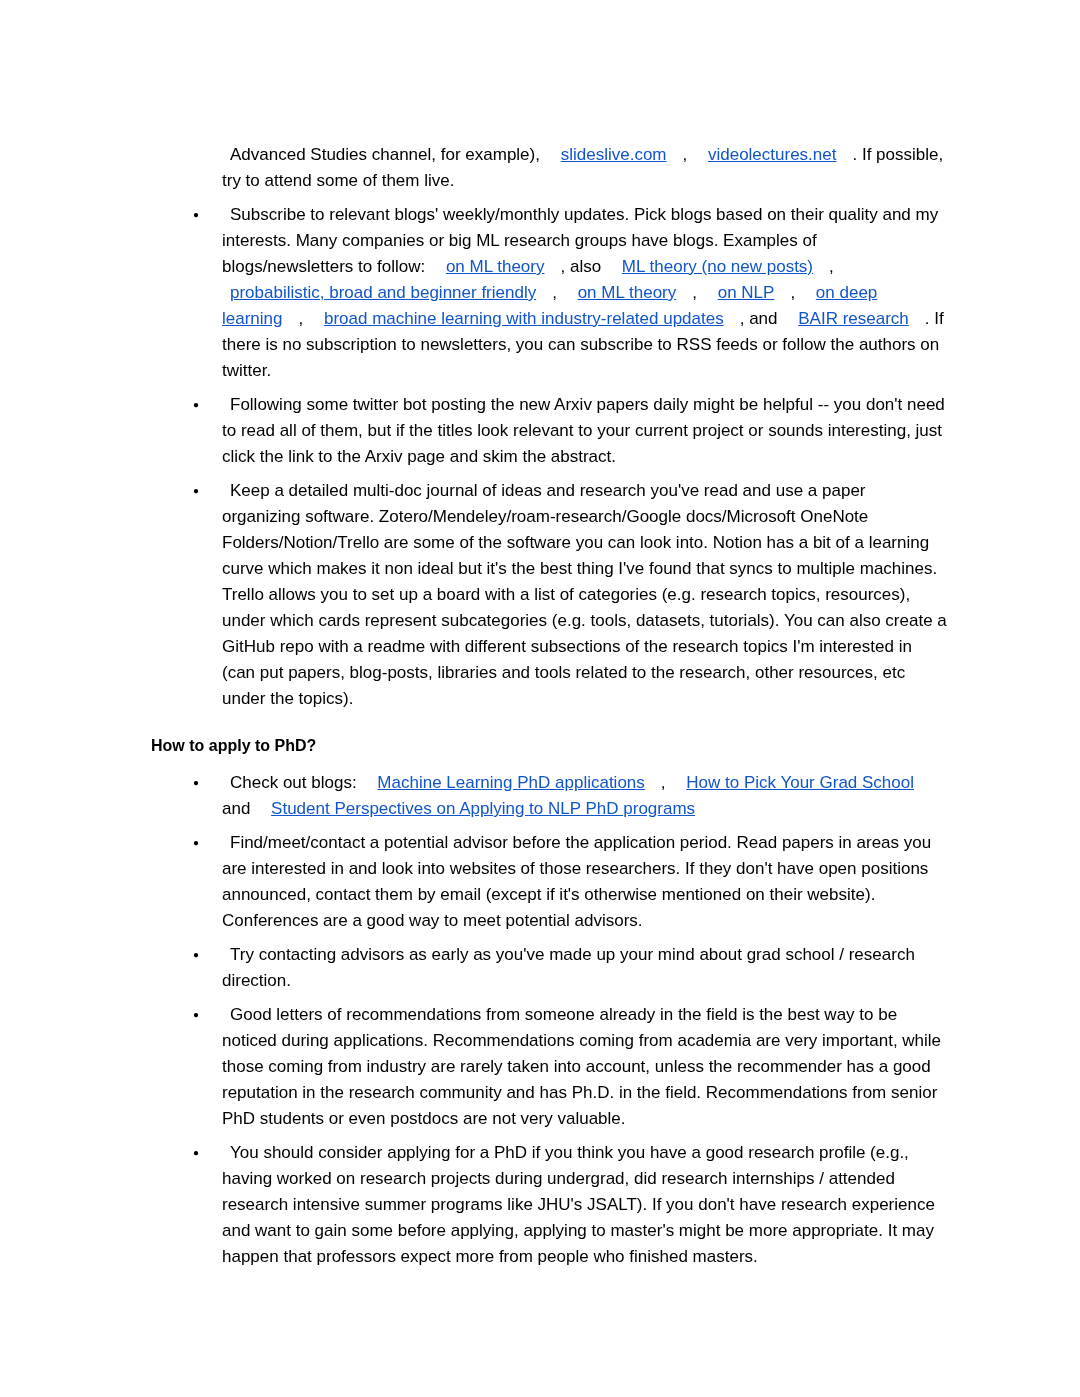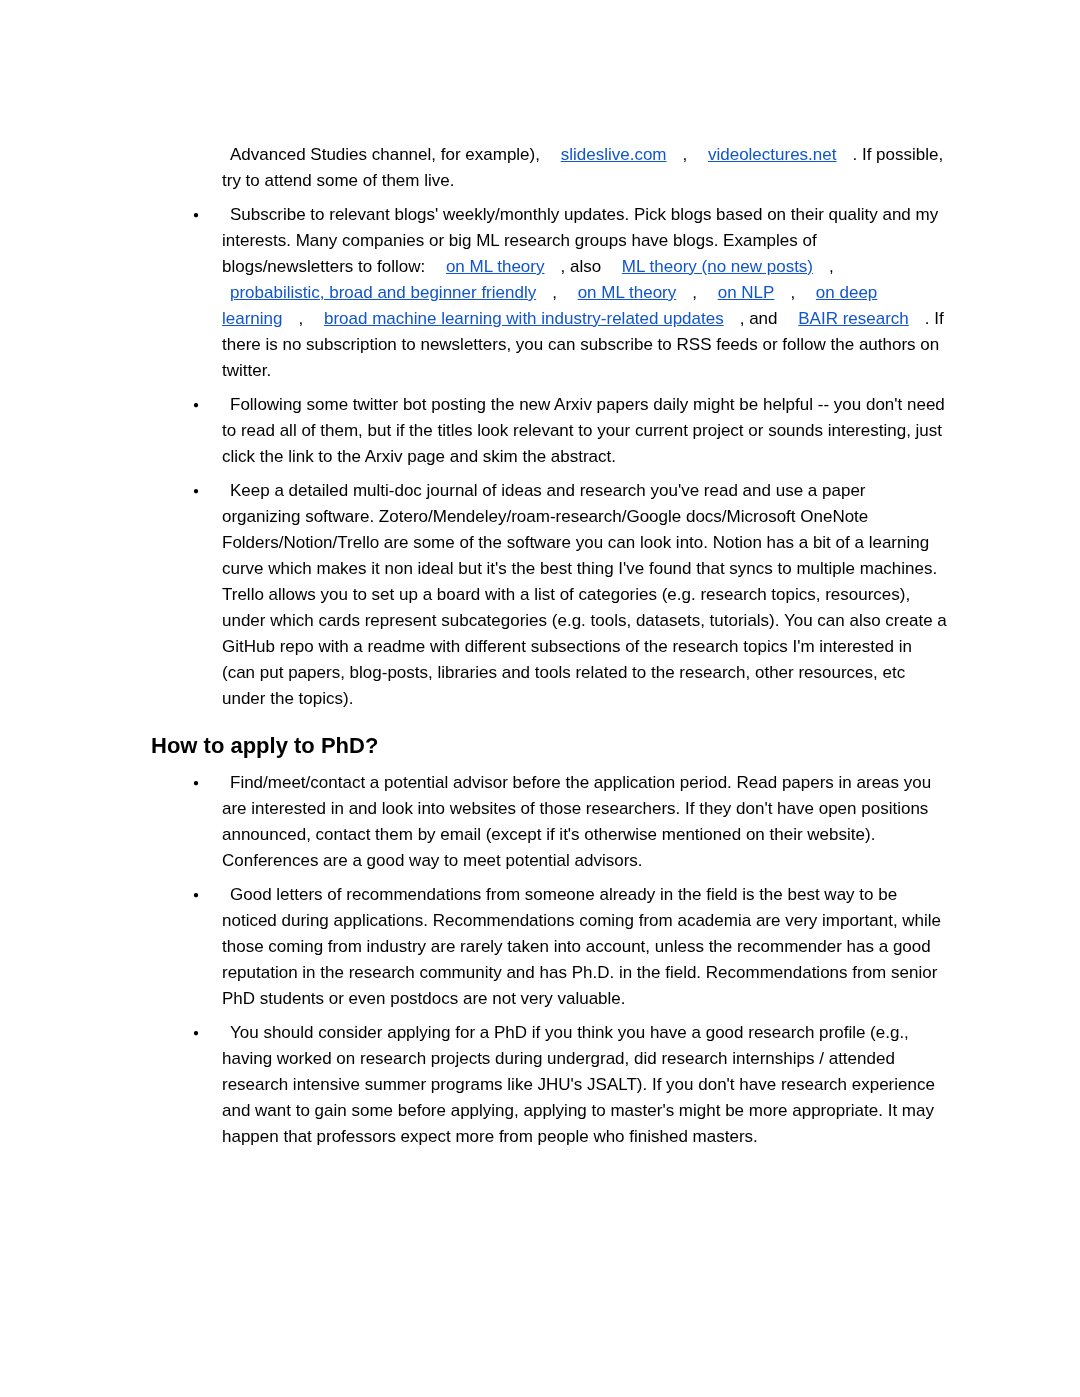--- a/index.html
+++ b/index.html
@@ -11,21 +11,21 @@
   .doc-page {
     position: relative;
     width: 1080px;
     height: 1397px;
     margin: 0 auto;
     background: var(--page-bg, #ffffff);
     padding: 118px 133px 0 127px;
     overflow: hidden;
   }
   .doc-heading {
-    font-size: 22px;
+    font-size: 16px;
     line-height: 28px;
     font-weight: bold;
     color: var(--text-color, #000000);
     margin: 20px 0 10px 0;
   }
   .doc-list {
     list-style: none;
     margin: 0;
     padding: 0;
   }
@@ -61,18 +61,20 @@
 <div class="doc-page">
   <div id="doc-content">
       <ul class="doc-list">
         <li class="doc-item continuation"><span>Advanced Studies channel, for example), </span><a class="doc-link" href="#">slideslive.com</a><span>, </span><a class="doc-link" href="#">videolectures.net</a><span>. If possible, try to attend some of them live.</span></li>
         <li class="doc-item"><span>Subscribe to relevant blogs' weekly/monthly updates. Pick blogs based on their quality and my interests. Many companies or big ML research groups have blogs. Examples of blogs/newsletters to follow: </span><a class="doc-link" href="#">on ML theory</a><span>, also </span><a class="doc-link" href="#">ML theory (no new posts)</a><span>, </span><a class="doc-link" href="#">probabilistic, broad and beginner friendly</a><span>, </span><a class="doc-link" href="#">on ML theory</a><span>, </span><a class="doc-link" href="#">on NLP</a><span>, </span><a class="doc-link" href="#">on deep learning</a><span>, </span><a class="doc-link" href="#">broad machine learning with industry-related updates</a><span>, and </span><a class="doc-link" href="#">BAIR research</a><span>. If there is no subscription to newsletters, you can subscribe to RSS feeds or follow the authors on twitter.</span></li>
         <li class="doc-item"><span>Following some twitter bot posting the new Arxiv papers daily might be helpful -- you don't need to read all of them, but if the titles look relevant to your current project or sounds interesting, just click the link to the Arxiv page and skim the abstract.</span></li>
         <li class="doc-item"><span>Keep a detailed multi-doc journal of ideas and research you've read and use a paper organizing software. Zotero/Mendeley/roam-research/Google docs/Microsoft OneNote Folders/Notion/Trello are some of the software you can look into. Notion has a bit of a learning curve which makes it non ideal but it's the best thing I've found that syncs to multiple machines. Trello allows you to set up a board with a list of categories (e.g. research topics, resources), under which cards represent subcategories (e.g. tools, datasets, tutorials). You can also create a GitHub repo with a readme with different subsections of the research topics I'm interested in (can put papers, blog-posts, libraries and tools related to the research, other resources, etc under the topics).</span></li>
       </ul>
       <h2 class="doc-heading">How to apply to PhD?</h2>
       <ul class="doc-list">
+        <li class="doc-item"><span>Check out blogs: </span><a class="doc-link" href="#">Machine Learning PhD applications</a><span>, </span><a class="doc-link" href="#">How to Pick Your Grad School</a><span> and </span><a class="doc-link" href="#">Student Perspectives on Applying to NLP PhD programs</a></li>
         <li class="doc-item"><span>Find/meet/contact a potential advisor before the application period. Read papers in areas you are interested in and look into websites of those researchers. If they don't have open positions announced, contact them by email (except if it's otherwise mentioned on their website). Conferences are a good way to meet potential advisors.</span></li>
+        <li class="doc-item"><span>Try contacting advisors as early as you've made up your mind about grad school / research direction.</span></li>
         <li class="doc-item"><span>Good letters of recommendations from someone already in the field is the best way to be noticed during applications. Recommendations coming from academia are very important, while those coming from industry are rarely taken into account, unless the recommender has a good reputation in the research community and has Ph.D. in the field. Recommendations from senior PhD students or even postdocs are not very valuable.</span></li>
         <li class="doc-item"><span>You should consider applying for a PhD if you think you have a good research profile (e.g., having worked on research projects during undergrad, did research internships / attended research intensive summer programs like JHU's JSALT). If you don't have research experience and want to gain some before applying, applying to master's might be more appropriate. It may happen that professors expect more from people who finished masters.</span></li>
       </ul>
     </div>
 </div>
 
 </body></html>

